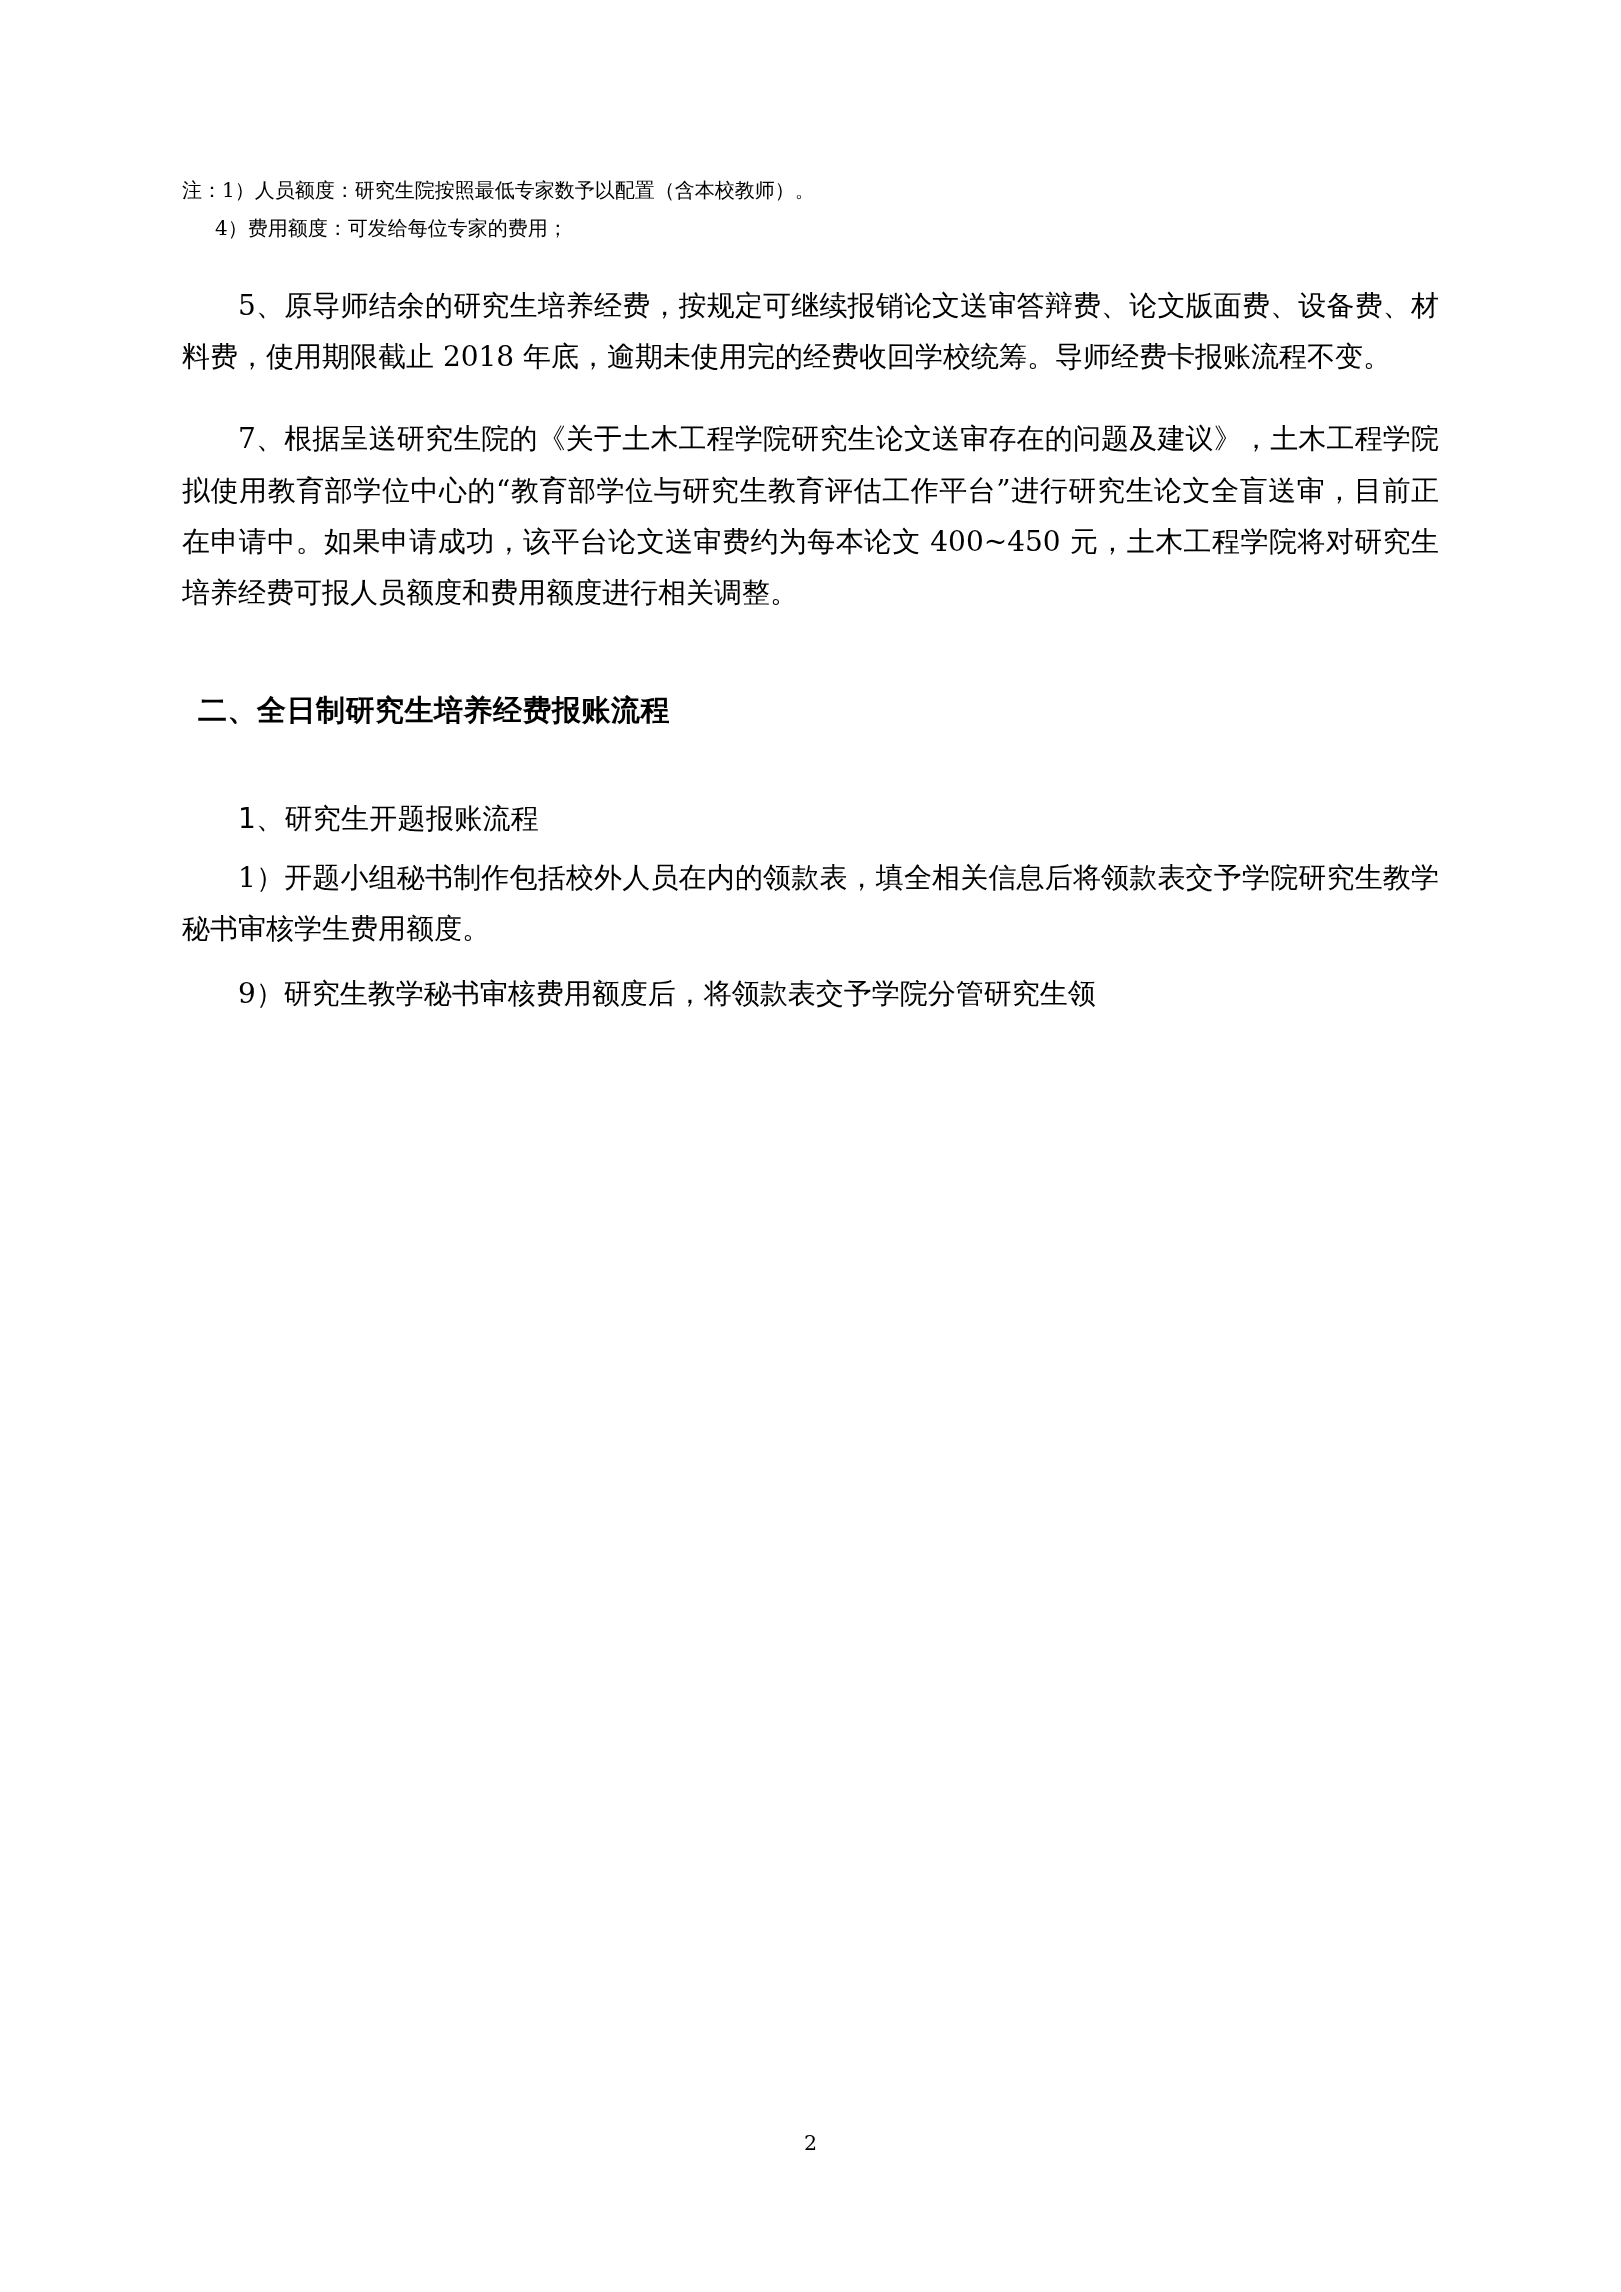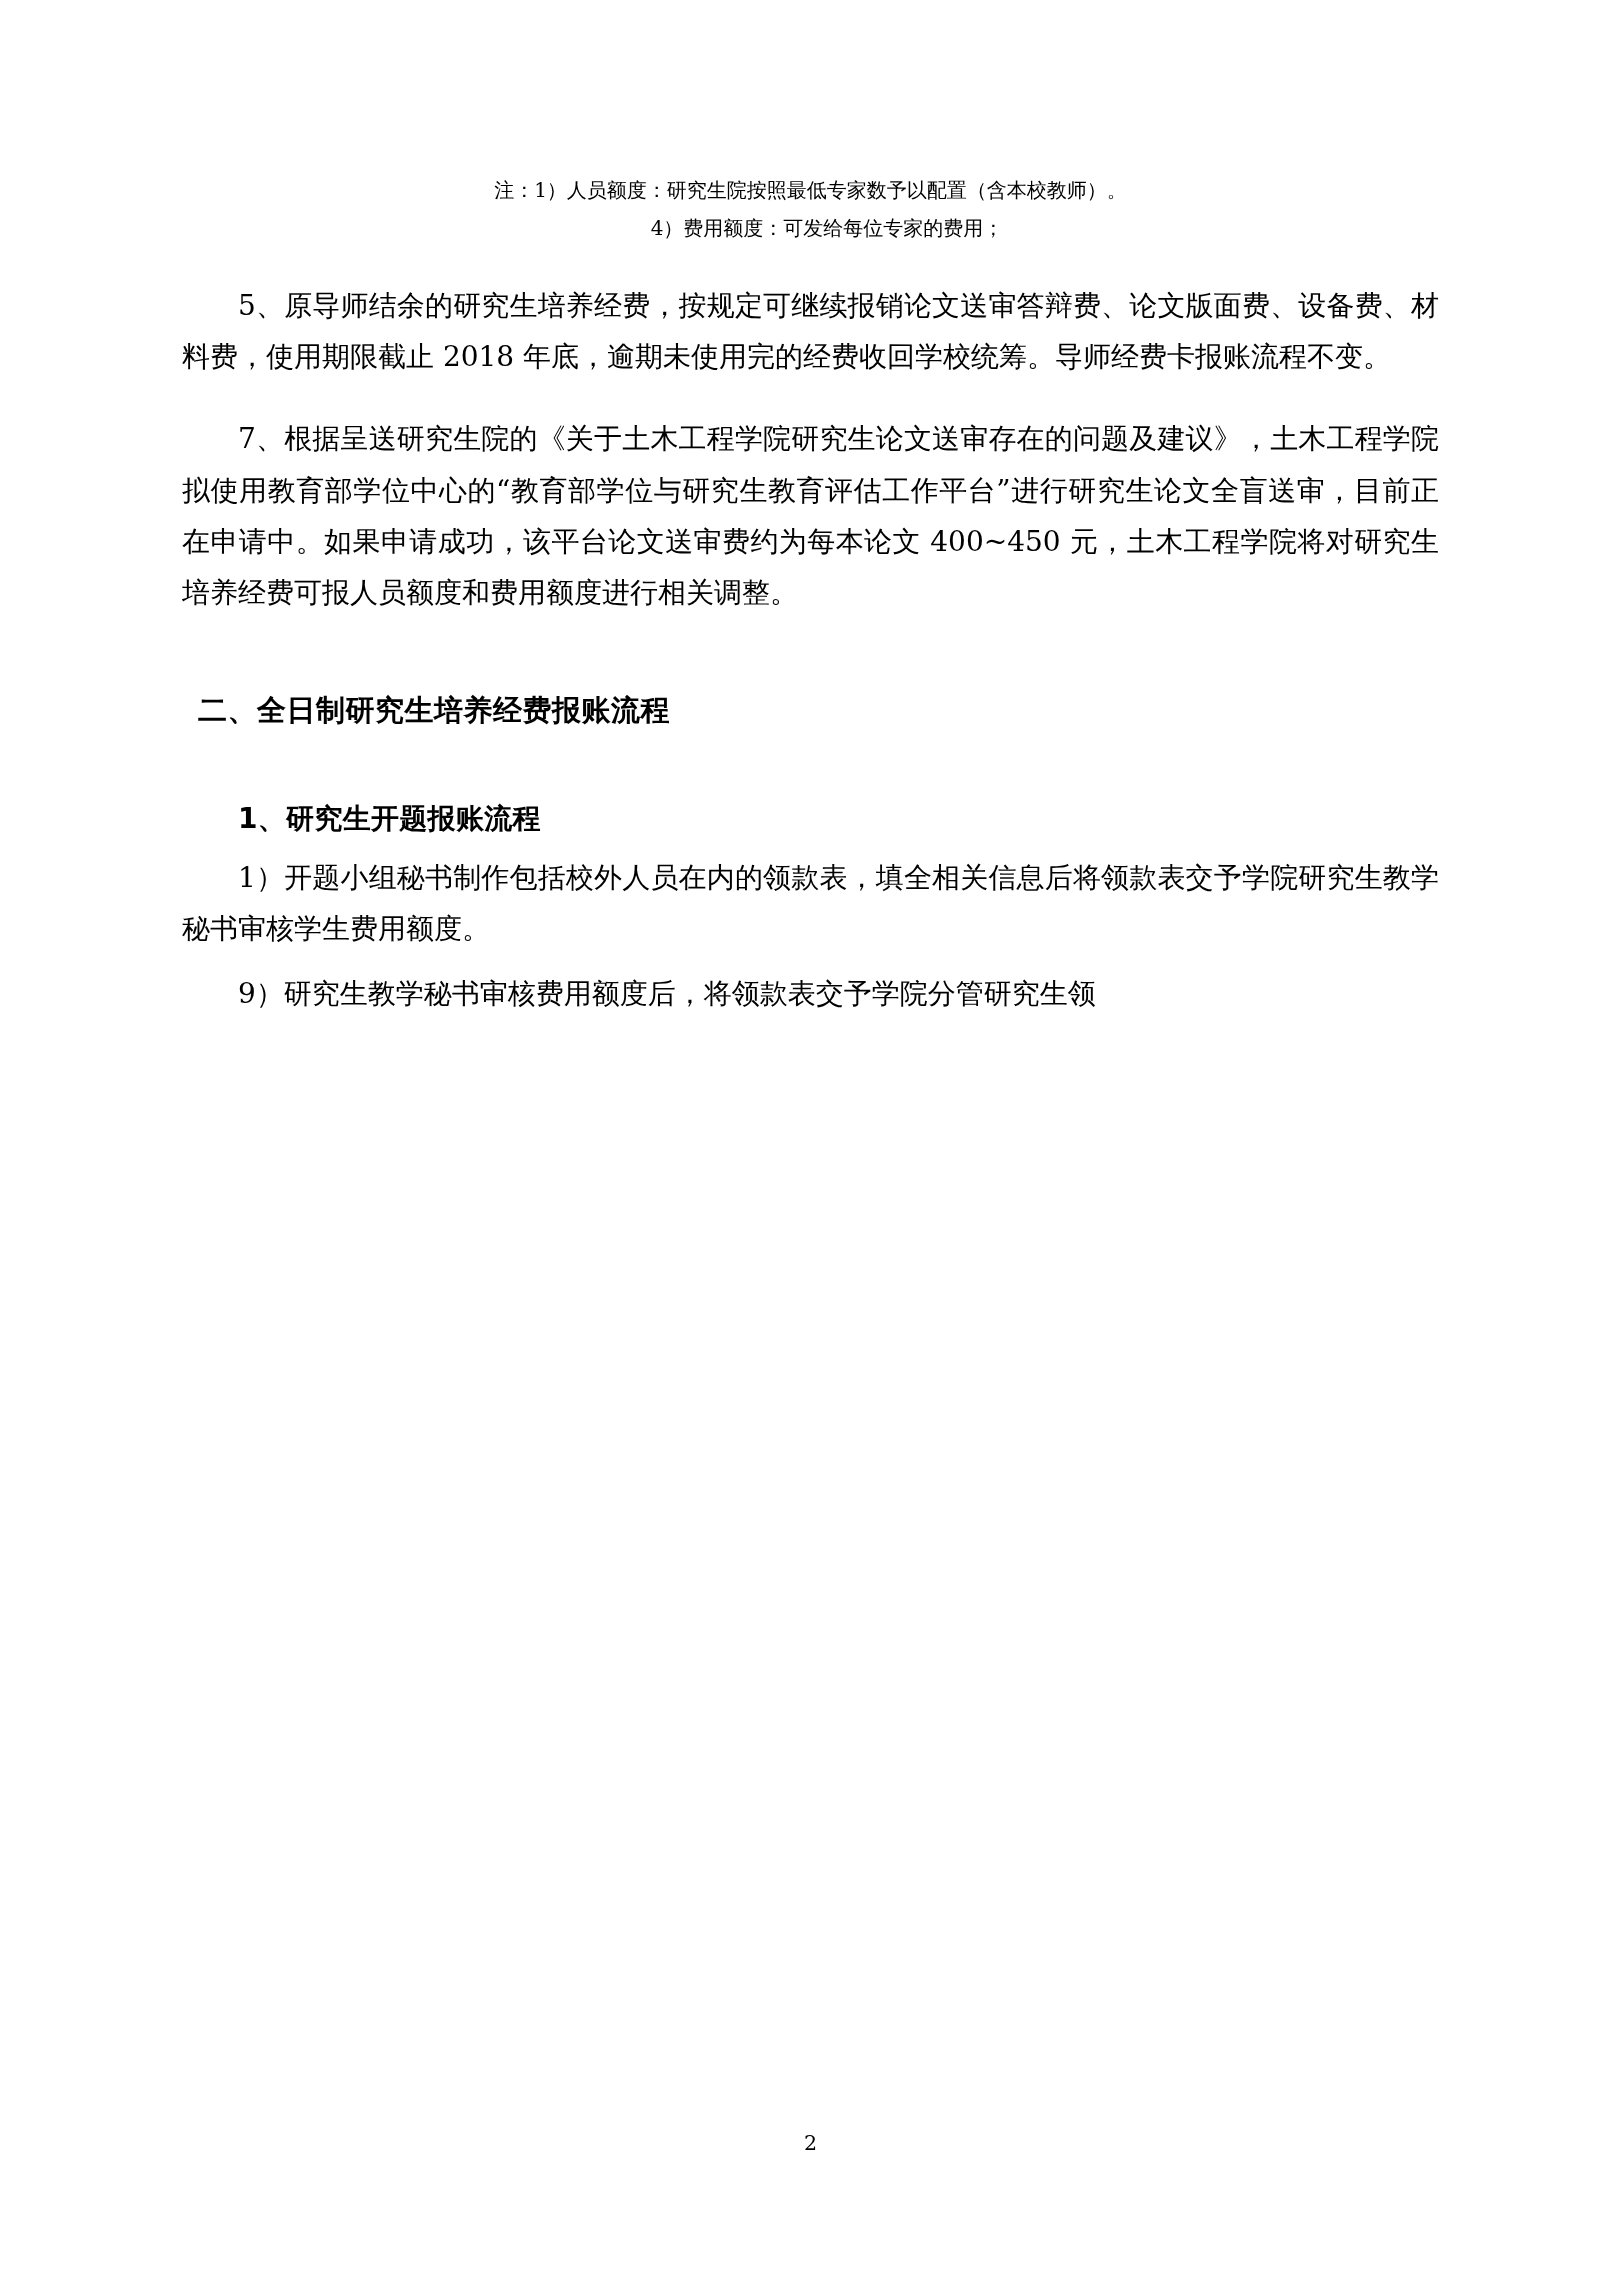--- a/index.html
+++ b/index.html
@@ -25,21 +25,20 @@
   }
   
   .notes {
     font-size: 20px;
     line-height: 1.62;
     color: #000;
   }
   .notes .note-line {
     white-space: nowrap;
     margin: 0 0 5.9px 0;
-    text-align: center;
   }
   .notes .note-line.indent {
     padding-left: 33px;
   }
   
   p.body {
     font-size: 28px;
     line-height: 1.83;
     margin: 0 0 3.9px 0;
     text-align: justify;
@@ -56,21 +55,21 @@
   h2.section {
     font-size: 29px;
     font-weight: bold;
     font-family: "DejaVu Sans", "Liberation Sans", sans-serif;
     margin: 16px;
     padding: 0;
     letter-spacing: 0.5px;
   }
   h3.subsection {
     font-size: 28px;
-    font-weight: bold;
+    font-weight: normal;
     font-family: "DejaVu Sans", "Liberation Sans", sans-serif;
     margin: 0;
     padding: 0;
     text-indent: 2em;
     letter-spacing: 0.3px;
   }
   .page-number {
     position: absolute;
     left: 0;
     right: 0;

